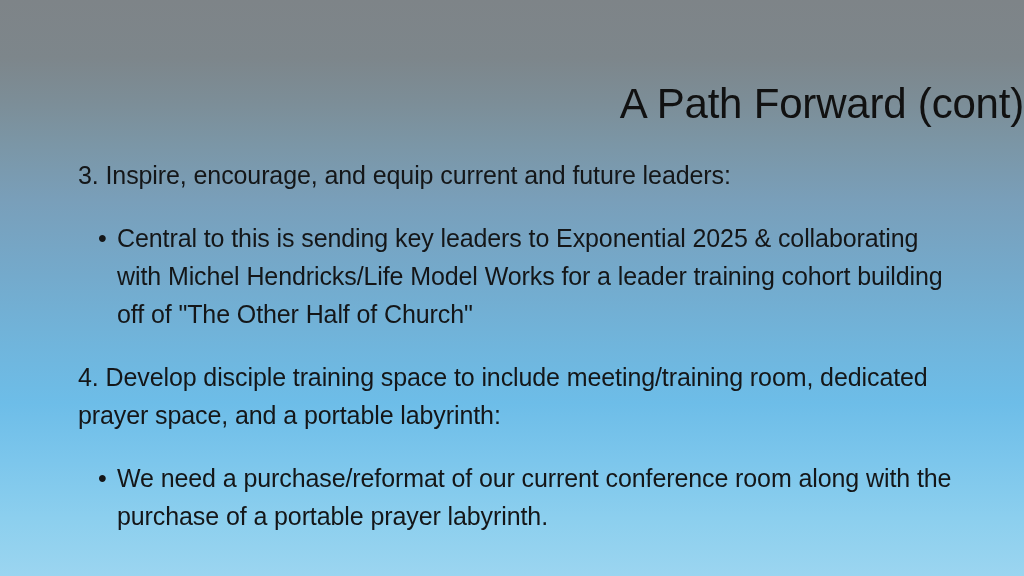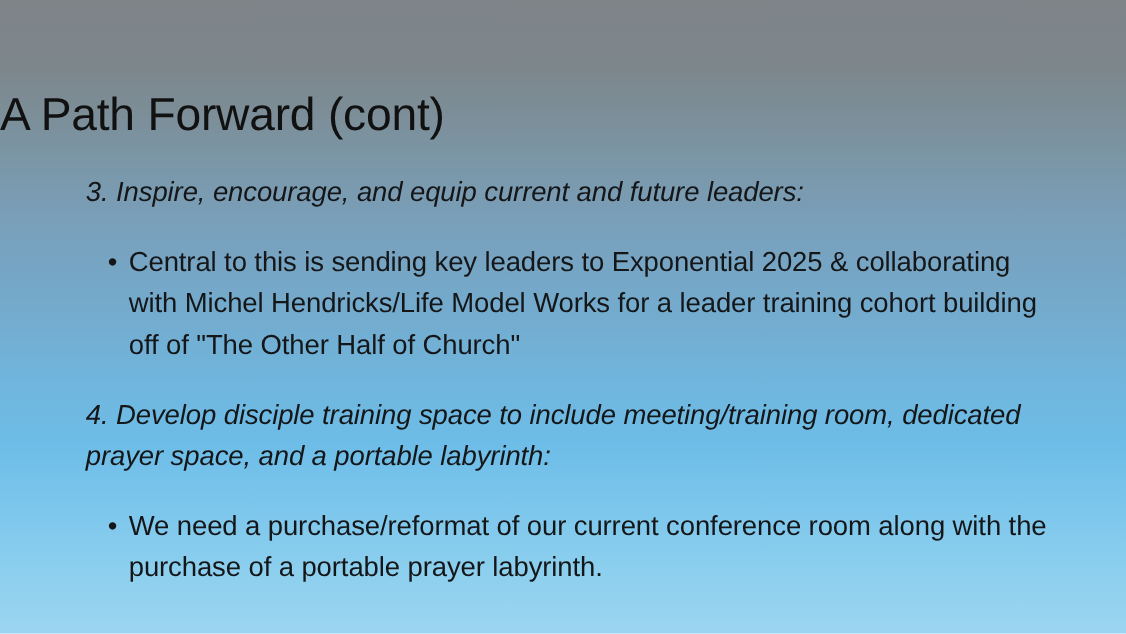--- a/index.html
+++ b/index.html
@@ -35,21 +35,21 @@
     );
     overflow: hidden;
   }
 
   
   #title-area {
     position: absolute;
     left: 0;
     top: 52px;
     width: 1024px;
-    text-align: left;
+    text-align: right;
   }
 
   #slide-title {
     display: inline-block;
     font-size: 42px;
     font-weight: 400;
     line-height: 1.12;
     color: #111111;
     letter-spacing: -0.2px;
     white-space: nowrap;
@@ -68,21 +68,20 @@
     font-size: 25px;
     line-height: 38px;
     font-weight: 400;
     letter-spacing: -0.1px;
   }
 
   
   .numbered {
     padding-left: 4px;
     text-indent: 0;
-    font-style: italic;
   }
 
   
   .bullet {
     position: relative;
     padding-left: 43px;
     margin-left: 0;
   }
 
   .bullet .bullet-dot {

